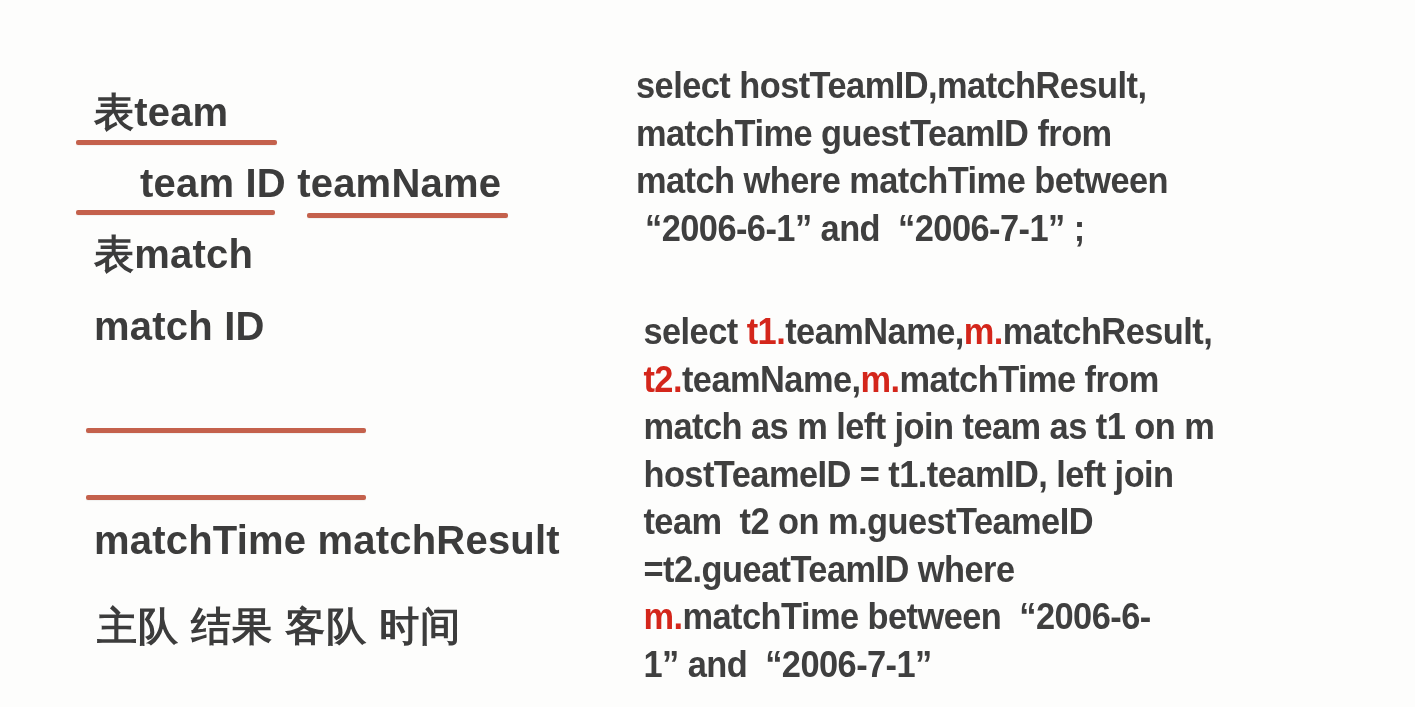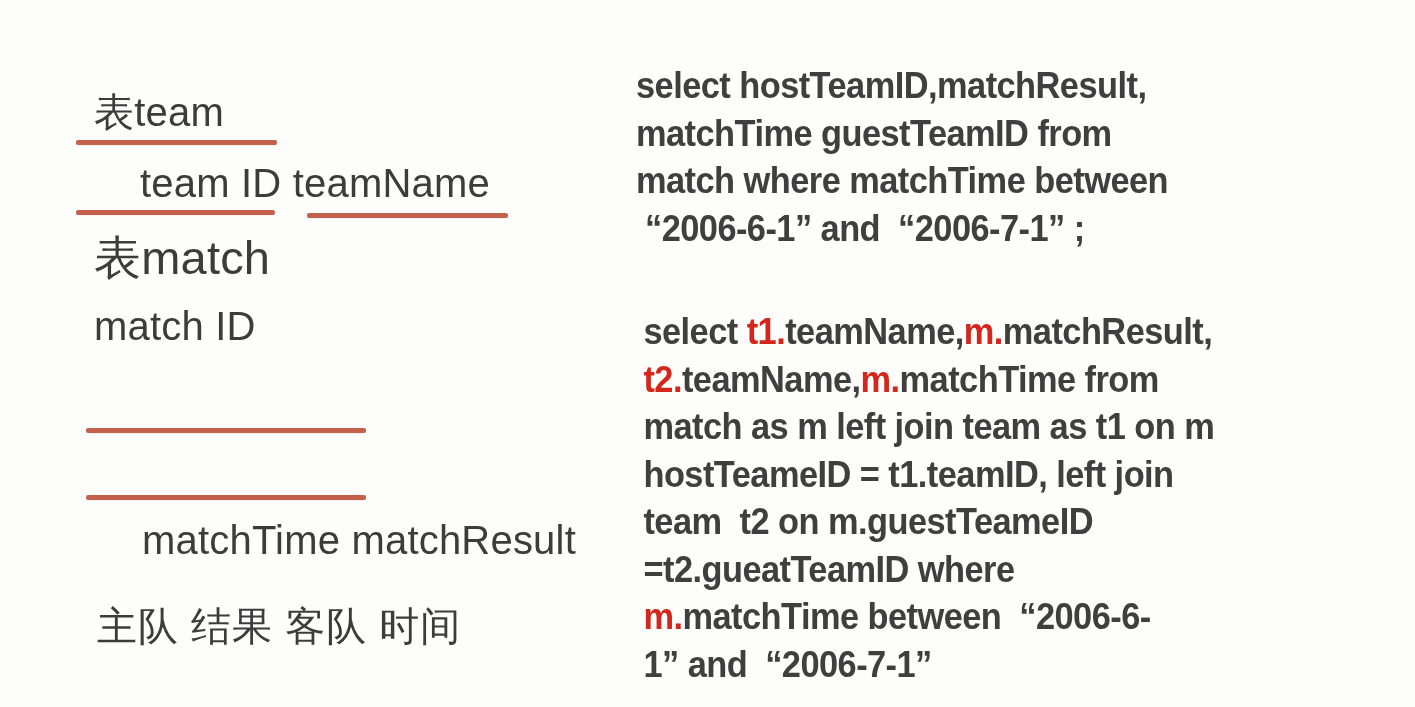--- a/index.html
+++ b/index.html
@@ -28,21 +28,21 @@
     position: absolute;
     left: 0;
     top: 0;
     width: 620px;
     height: 707px;
   }
   .l-line {
     position: absolute;
     white-space: nowrap;
     color: #3c3c3c;
-    font-weight: normal;
+    font-weight: bold;
     font-size: 38px;
     letter-spacing: 0.2px;
     line-height: 1;
   }
 
   
   .rule {
     position: absolute;
     height: 5px;
     background: #c4614c;
@@ -89,29 +89,29 @@
 
   <div class="left-col">
 
     <div class="l-line" style="left:94px; top:92px; font-size:40px;">表team</div>
     <div class="rule" style="left:76px; top:140px; width:201px;"></div>
 
     <div class="l-line" style="left:92px; top:163px; font-size:40px;margin-left:48px;">team ID  teamName</div>
     <div class="rule" style="left:76px; top:210px; width:199px;"></div>
     <div class="rule" style="left:307px; top:213px; width:201px;"></div>
 
-    <div class="l-line" style="left:94px; top:234px; font-size:47px;">表match</div>
+    <div class="l-line" style="left:94px; top:234px; font-size:40px;">表match</div>
 
     <div class="l-line" style="left:94px; top:306px; font-size:40px;">match ID</div>
 
     <div class="rule" style="left:86px; top:428px; width:280px;"></div>
 
     <div class="rule" style="left:86px; top:495px; width:280px;"></div>
 
-    <div class="l-line" style="left:94px; top:520px; font-size:40px;margin-left:48px;">matchTime matchResult</div>
+    <div class="l-line" style="left:94px; top:520px; font-size:40px;">matchTime matchResult</div>
 
     <div class="l-line" style="left:97px; top:606px; font-size:40px; letter-spacing:1px;">主队  结果  客队  时间</div>
 
   </div>
 
   <div class="right-col">
 
     <div class="sql-block" id="block1">
         <div class="sql-line"><span>select hostTeamID,matchResult,</span></div>
         <div class="sql-line"><span>matchTime guestTeamID from</span></div>

